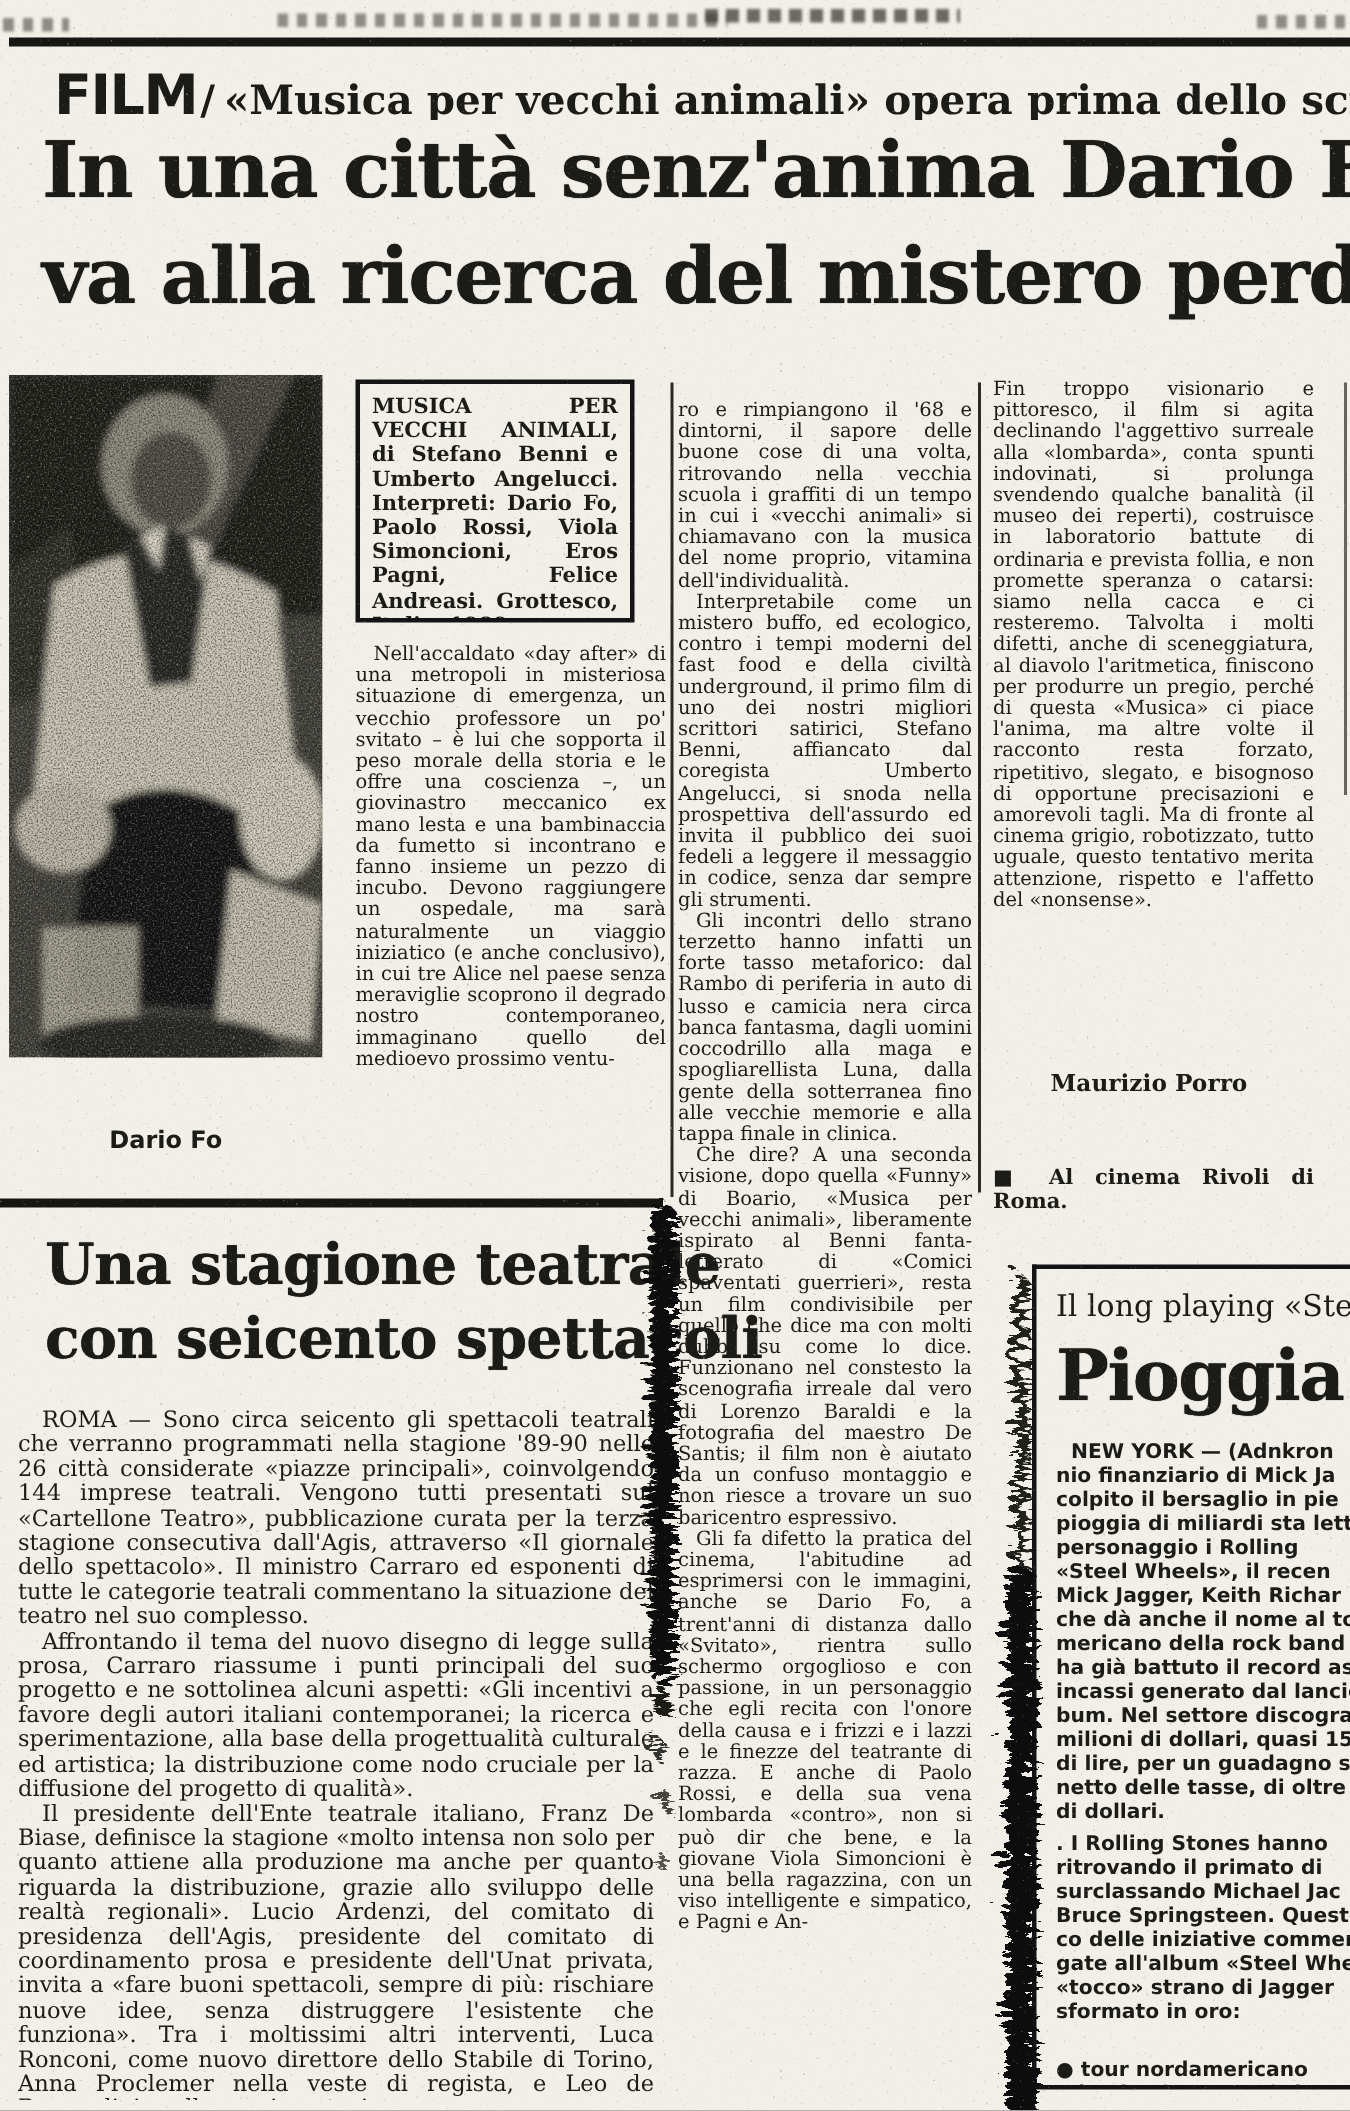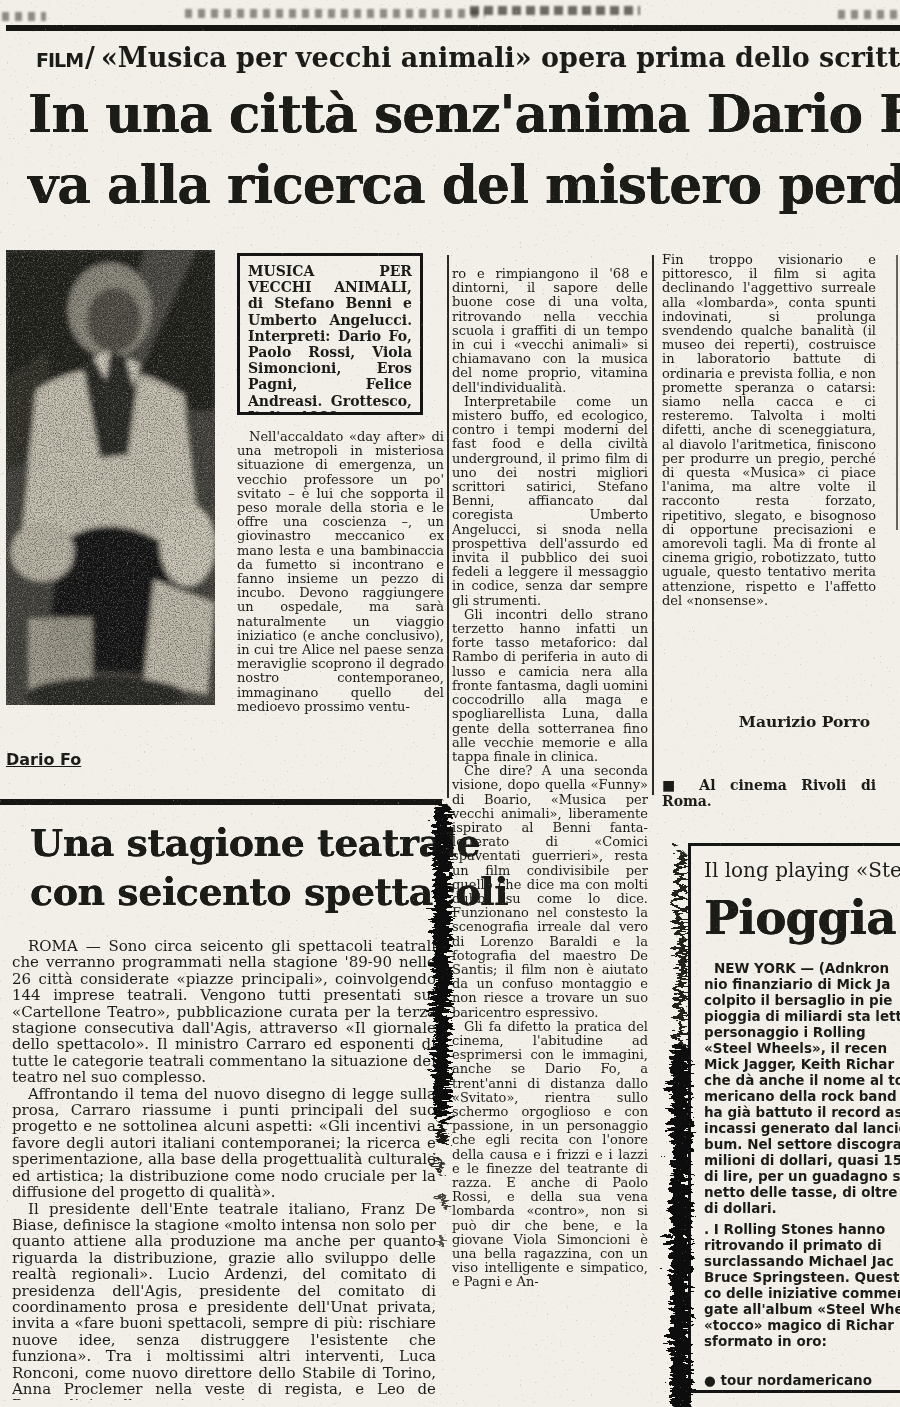--- a/index.html
+++ b/index.html
@@ -15,43 +15,43 @@
   #smudge-1{left:2px;top:12px;width:44px;}
   #smudge-2{left:185px;top:9px;width:300px;}
   #smudge-3{left:470px;top:6px;width:170px;background:repeating-linear-gradient(90deg,#3f3d38 0 9px,transparent 9px 14px);}
   #smudge-4{left:838px;top:10px;width:60px;}
   
   .hrule{position:absolute;background:#161614;}
   .vrule{position:absolute;background:#2a2a27;}
   
   #kicker{position:absolute;left:36px;top:42px;width:864px;height:38px;
     white-space:nowrap;overflow:hidden;font-weight:bold;font-size:27px;}
-  #kicker .film{font-family:"DejaVu Sans","Liberation Sans",sans-serif;font-weight:900;font-size:19px;letter-spacing:-1px;}
+  #kicker .film{font-family:"DejaVu Sans","Liberation Sans",sans-serif;font-weight:900;font-size:37px;letter-spacing:-1px;}
   #kicker .slash{font-weight:bold;padding:0 6px 0 2px;}
   #headline{position:absolute;left:28px;top:78px;width:872px;
     font-weight:bold;font-size:52px;line-height:71px;letter-spacing:-1px;
     text-shadow:0 0 .6px #000;white-space:nowrap;}
   
   .col{position:absolute;overflow:hidden;font-size:13px;line-height:14.2px;text-align:justify;}
   .col p{margin:0;text-indent:12px;}
   .col.cont p:first-child{text-indent:0;}
   #col2{left:237px;top:430px;width:207px;height:368px;}
   #col3{left:452px;top:251px;width:196px;height:1150px;margin-top:16px;}
   #col4{left:662px;top:253px;width:214px;height:458px;}
   #credits-box{position:absolute;left:237px;top:253px;width:186px;height:162px;
     box-sizing:border-box;border:3px solid #141414;padding:7px 8px;
     font-weight:bold;font-size:14px;line-height:16.2px;text-align:justify;overflow:hidden;}
-  #byline{position:absolute;left:662px;top:712px;width:208px;text-align:right;
+  #byline{position:absolute;left:662px;top:712px;width:208px;text-align:center;
     font-weight:bold;font-size:15.5px;}
   #cinema-note{position:absolute;left:662px;top:734px;width:214px;
     font-weight:bold;font-size:14px;line-height:15.5px;text-align:justify;margin-top:44px;}
   
   #photo{position:absolute;left:6px;top:250px;width:209px;height:455px;}
-  #photo-caption{position:absolute;left:6px;top:750px;width:209px;text-align:left;
-    font-family:"DejaVu Sans","Liberation Sans",sans-serif;font-weight:bold;font-size:16px;text-decoration:underline;}
+  #photo-caption{position:absolute;left:6px;top:750px;width:209px;text-align:center;
+    font-family:"DejaVu Sans","Liberation Sans",sans-serif;font-weight:bold;font-size:16px;}
   
   #theatre-headline{position:absolute;left:30px;top:818px;width:420px;
     font-weight:bold;font-size:38px;line-height:49px;letter-spacing:-0.5px;
     text-shadow:0 0 .5px #000;white-space:nowrap;}
   #theatre-body{position:absolute;left:12px;top:938px;width:424px;height:462px;
     overflow:hidden;font-size:15px;line-height:16.4px;text-align:justify;}
   #theatre-body p{margin:0;text-indent:16px;}
   
   #stones-box{position:absolute;left:688px;top:843px;width:212px;height:550px;
     box-sizing:border-box;border:3px solid #141414;border-right:none;
@@ -133,21 +133,21 @@
 
   <div id="col2" class="col">
       <p class="para">Nell'accaldato «day after» di una metropoli in misteriosa situazione di emergenza, un vecchio professore un po' svitato – è lui che sopporta il peso morale della storia e le offre una coscienza –, un giovinastro meccanico ex mano lesta e una bambinaccia da fumetto si incontrano e fanno insieme un pezzo di incubo. Devono raggiungere un ospedale, ma sarà naturalmente un viaggio iniziatico (e anche conclusivo), in cui tre Alice nel paese senza meraviglie scoprono il degrado nostro contemporaneo, immaginano quello del medioevo prossimo ventu-</p>
     </div>
 
   <div class="vrule" style="left:447px;top:255px;width:2px;height:543px;"></div>
 
   <div id="col3" class="col cont">
       <p class="para">ro e rimpiangono il '68 e dintorni, il sapore delle buone cose di una volta, ritrovando nella vecchia scuola i graffiti di un tempo in cui i «vecchi animali» si chiamavano con la musica del nome proprio, vitamina dell'individualità.</p>
       <p class="para">Interpretabile come un mistero buffo, ed ecologico, contro i tempi moderni del fast food e della civiltà underground, il primo film di uno dei nostri migliori scrittori satirici, Stefano Benni, affiancato dal coregista Umberto Angelucci, si snoda nella prospettiva dell'assurdo ed invita il pubblico dei suoi fedeli a leggere il messaggio in codice, senza dar sempre gli strumenti.</p>
-      <p class="para">Gli incontri dello strano terzetto hanno infatti un forte tasso metaforico: dal Rambo di periferia in auto di lusso e camicia nera alla fronte fantasma, dagli uomini coccodrillo alla maga e spogliarellista Luna, dalla gente della sotterranea fino alle vecchie memorie e alla tappa finale in clinica.</p>
+      <p class="para">Gli incontri dello strano terzetto hanno infatti un forte tasso metaforico: dal Rambo di periferia in auto di lusso e camicia nera circa banca fantasma, dagli uomini coccodrillo alla maga e spogliarellista Luna, dalla gente della sotterranea fino alle vecchie memorie e alla tappa finale in clinica.</p>
       <p class="para">Che dire? A una seconda visione, dopo quella «Funny» di Boario, «Musica per vecchi animali», liberamente ispirato al Benni fanta-letterato di «Comici spaventati guerrieri», resta un film condivisibile per quello che dice ma con molti dubbi su come lo dice. Funzionano nel constesto la scenografia irreale dal vero di Lorenzo Baraldi e la fotografia del maestro De Santis; il film non è aiutato da un confuso montaggio e non riesce a trovare un suo baricentro espressivo.</p>
       <p class="para">Gli fa difetto la pratica del cinema, l'abitudine ad esprimersi con le immagini, anche se Dario Fo, a trent'anni di distanza dallo «Svitato», rientra sullo schermo orgoglioso e con passione, in un personaggio che egli recita con l'onore della causa e i frizzi e i lazzi e le finezze del teatrante di razza. E anche di Paolo Rossi, e della sua vena lombarda «contro», non si può dir che bene, e la giovane Viola Simoncioni è una bella ragazzina, con un viso intelligente e simpatico, e Pagni e An-</p>
     </div>
 
   <div class="vrule" style="left:652px;top:255px;width:2px;height:540px;"></div>
   <div class="vrule" style="left:896px;top:255px;width:2px;height:275px;opacity:.7;"></div>
 
   <div id="col4" class="col cont">
       <p class="para">Fin troppo visionario e pittoresco, il film si agita declinando l'aggettivo surreale alla «lombarda», conta spunti indovinati, si prolunga svendendo qualche banalità (il museo dei reperti), costruisce in laboratorio battute di ordinaria e prevista follia, e non promette speranza o catarsi: siamo nella cacca e ci resteremo. Talvolta i molti difetti, anche di sceneggiatura, al diavolo l'aritmetica, finiscono per produrre un pregio, perché di questa «Musica» ci piace l'anima, ma altre volte il racconto resta forzato, ripetitivo, slegato, e bisognoso di opportune precisazioni e amorevoli tagli. Ma di fronte al cinema grigio, robotizzato, tutto uguale, questo tentativo merita attenzione, rispetto e l'affetto del «nonsense».</p>
     </div>
@@ -186,21 +186,21 @@
         <div class="agency-line">milioni di dollari, quasi 150</div>
         <div class="agency-line">di lire, per un guadagno sti</div>
         <div class="agency-line">netto delle tasse, di oltre 4</div>
         <div class="agency-line">di dollari.</div>
         <div class="agency-line">. I Rolling Stones hanno</div>
         <div class="agency-line">ritrovando il primato di</div>
         <div class="agency-line">surclassando Michael Jac</div>
         <div class="agency-line">Bruce Springsteen. Questo</div>
         <div class="agency-line">co delle iniziative commer</div>
         <div class="agency-line">gate all'album «Steel Wheel:</div>
-        <div class="agency-line">«tocco» magico di Richar</div>
+        <div class="agency-line">«tocco» strano di Jagger</div>
         <div class="agency-line">sformato in oro:</div>
         <div class="agency-line">● tour nordamericano</div>
         <div class="agency-line">Wheels» (60 tappe): la venc</div>
       </div>
   </div>
 
   <svg class="abs" style="left:412px;top:796px;" width="50" height="470" viewBox="0 0 50 470">
     <defs>
       <filter id="fA" x="-60%" y="-5%" width="220%" height="110%">
         <feTurbulence type="turbulence" baseFrequency="0.05 0.18" numOctaves="3" seed="7" result="t"></feTurbulence>

